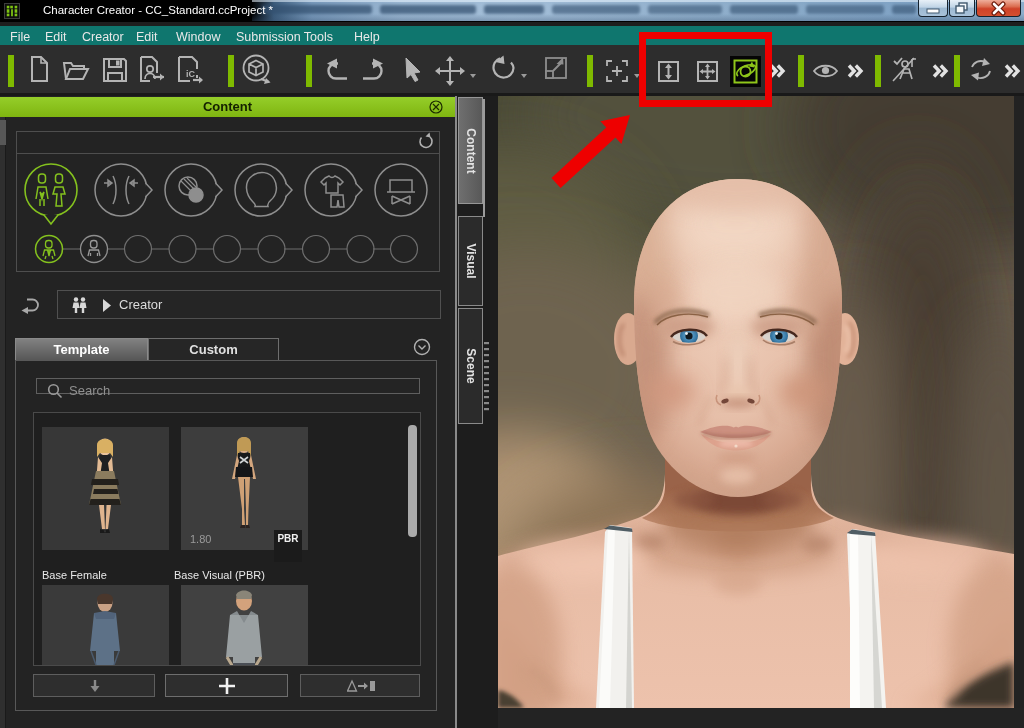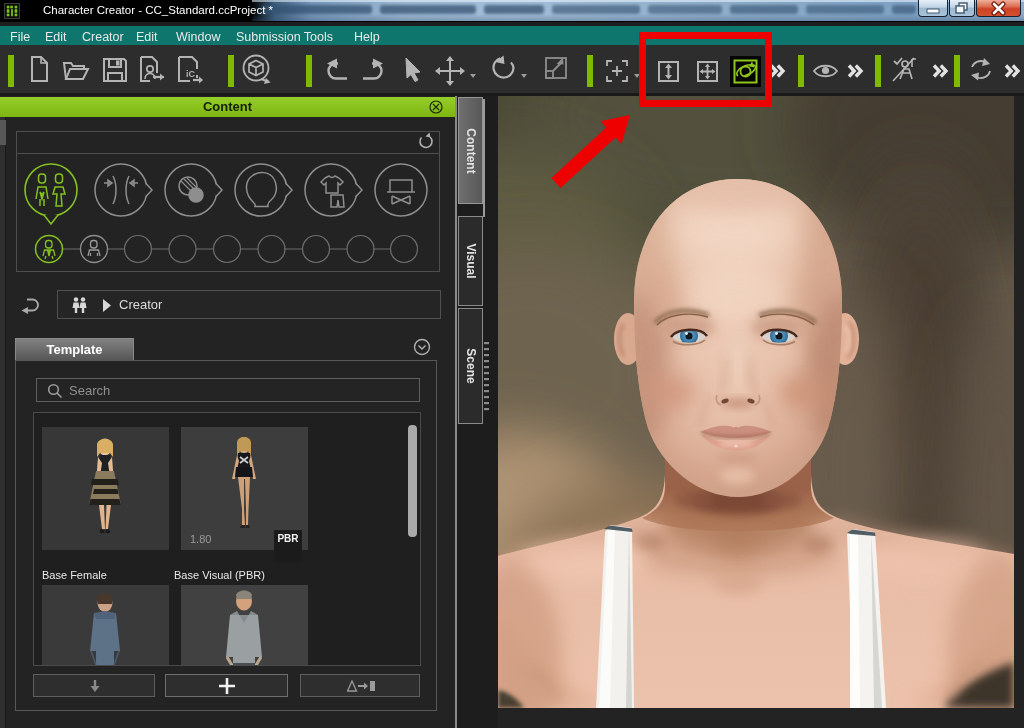--- a/index.html
+++ b/index.html
@@ -311,29 +311,30 @@
         <circle cx="4" cy="2.5" r="2.2"></circle>
             <path d="M 1.5,5.5 L 6.5,5.5 L 7.5,11 L 5.2,11 L 5.2,16 L 2.8,16 L 2.8,11 L 0.5,11 Z"></path>
         <circle cx="11" cy="2.5" r="2.2"></circle>
             <path d="M 8.5,5.5 L 13.5,5.5 L 14.5,11 L 12.2,11 L 12.2,16 L 9.8,16 L 9.8,11 L 7.5,11 Z"></path>
         <path d="M 31,2 L 39,8.5 L 31,15 Z"></path>
       </g>
     </svg>
     <span style="position:absolute;left:61px;top:6px;font-size:13px;color:#dcdcdc">Creator</span>
   </div>
 
-  <div style="position:absolute;left:15px;top:242px;width:119px;height:23px;background:linear-gradient(#818181,#555);border:1px solid #8a8a8a;border-bottom:none;text-align:center;line-height:22px;font-size:13px;font-weight:bold;color:#fff">Template</div>
+  <div style="position:absolute;left:15px;top:242px;width:133px;height:23px;background:linear-gradient(#818181,#555);border:1px solid #8a8a8a;border-bottom:none;text-align:center;line-height:22px;font-size:13px;font-weight:bold;color:#fff">Template</div>
+  <div style="position:absolute;left:148px;top:242px;width:131px;height:23px;background:#262626;border:1px solid #6e6e6e;border-bottom:none;text-align:center;line-height:22px;font-size:13px;font-weight:bold;color:#e0e0e0">Custom</div>
   <svg style="position:absolute;left:413px;top:242px" width="18" height="18" viewBox="0 0 18 18">
     <circle cx="9" cy="9" r="7.5" fill="none" stroke="#b0b0b0" stroke-width="1.4"></circle>
     <path d="M 5.5,7.5 L 9,11 L 12.5,7.5" fill="none" stroke="#b0b0b0" stroke-width="1.4"></path>
   </svg>
 
   <div class="pbox" style="left:15px;top:264px;width:422px;height:351px;border-color:#585858"></div>
 
-  <div class="pbox" style="left:36px;top:282px;width:384px;height:24px;background:#242424;border-color:#5f5f5f">
+  <div class="pbox" style="left:36px;top:282px;width:384px;height:16px;background:#242424;border-color:#5f5f5f">
     <svg style="position:absolute;left:10px;top:4px" width="16" height="16" viewBox="0 0 16 16">
       <circle cx="6.5" cy="6.5" r="4.8" fill="none" stroke="#9a9a9a" stroke-width="1.6"></circle>
       <line x1="10" y1="10" x2="14.5" y2="14.5" stroke="#9a9a9a" stroke-width="1.6"></line>
     </svg>
     <span style="position:absolute;left:32px;top:4px;font-size:13px;color:#8f8f8f">Search</span>
   </div>
 
   <div class="pbox" style="left:33px;top:316px;width:388px;height:254px;background:#1f1f1f;border-color:#4a4a4a;overflow:hidden">
     <div style="position:absolute;left:8px;top:14px;width:127px;height:123px;background:#373737"></div>
     <div style="position:absolute;left:147px;top:14px;width:127px;height:123px;background:#3d3d3d"></div>

